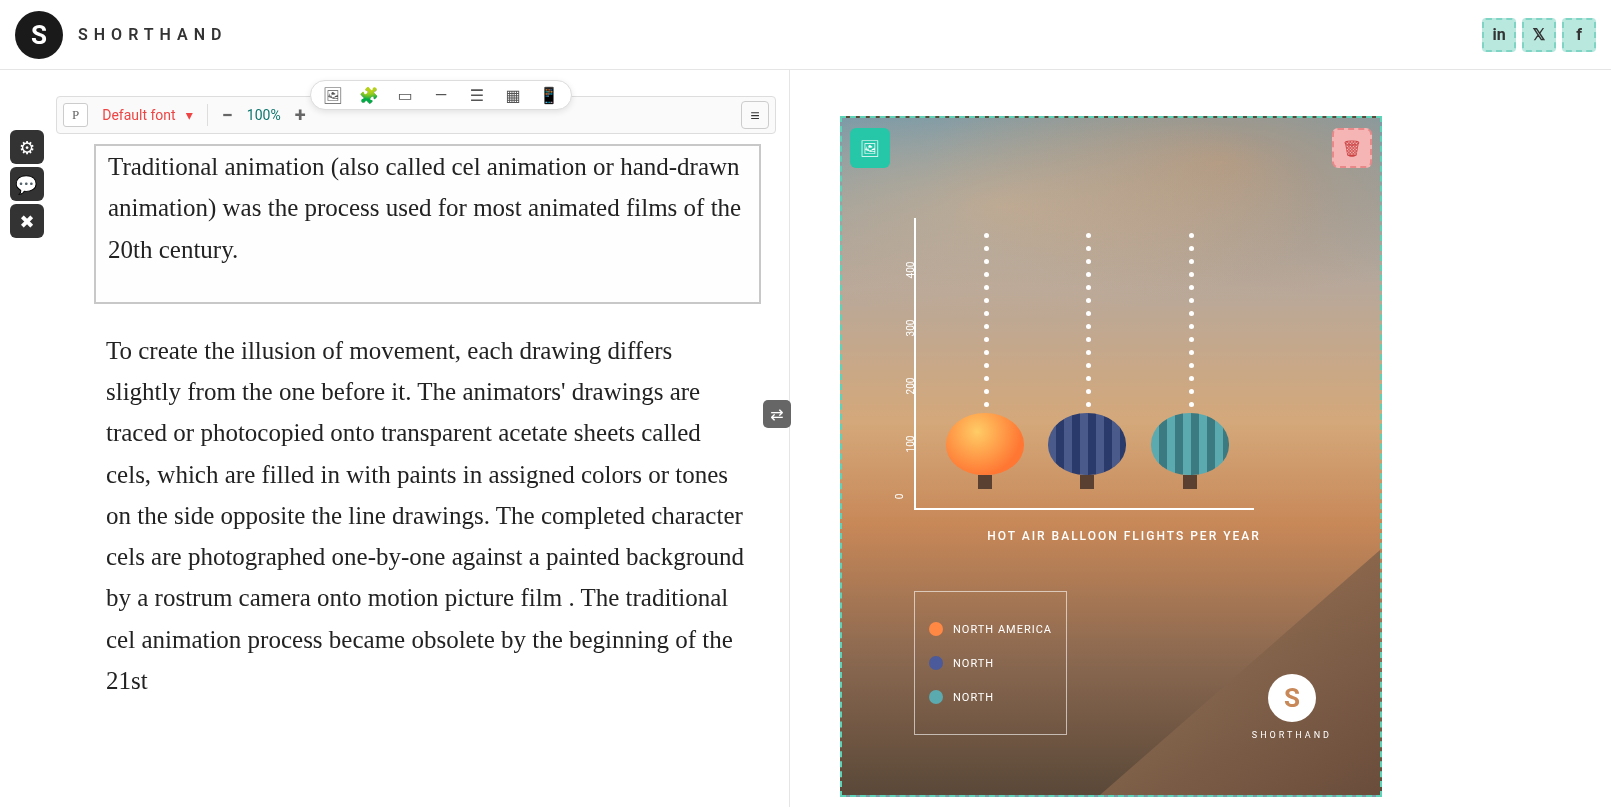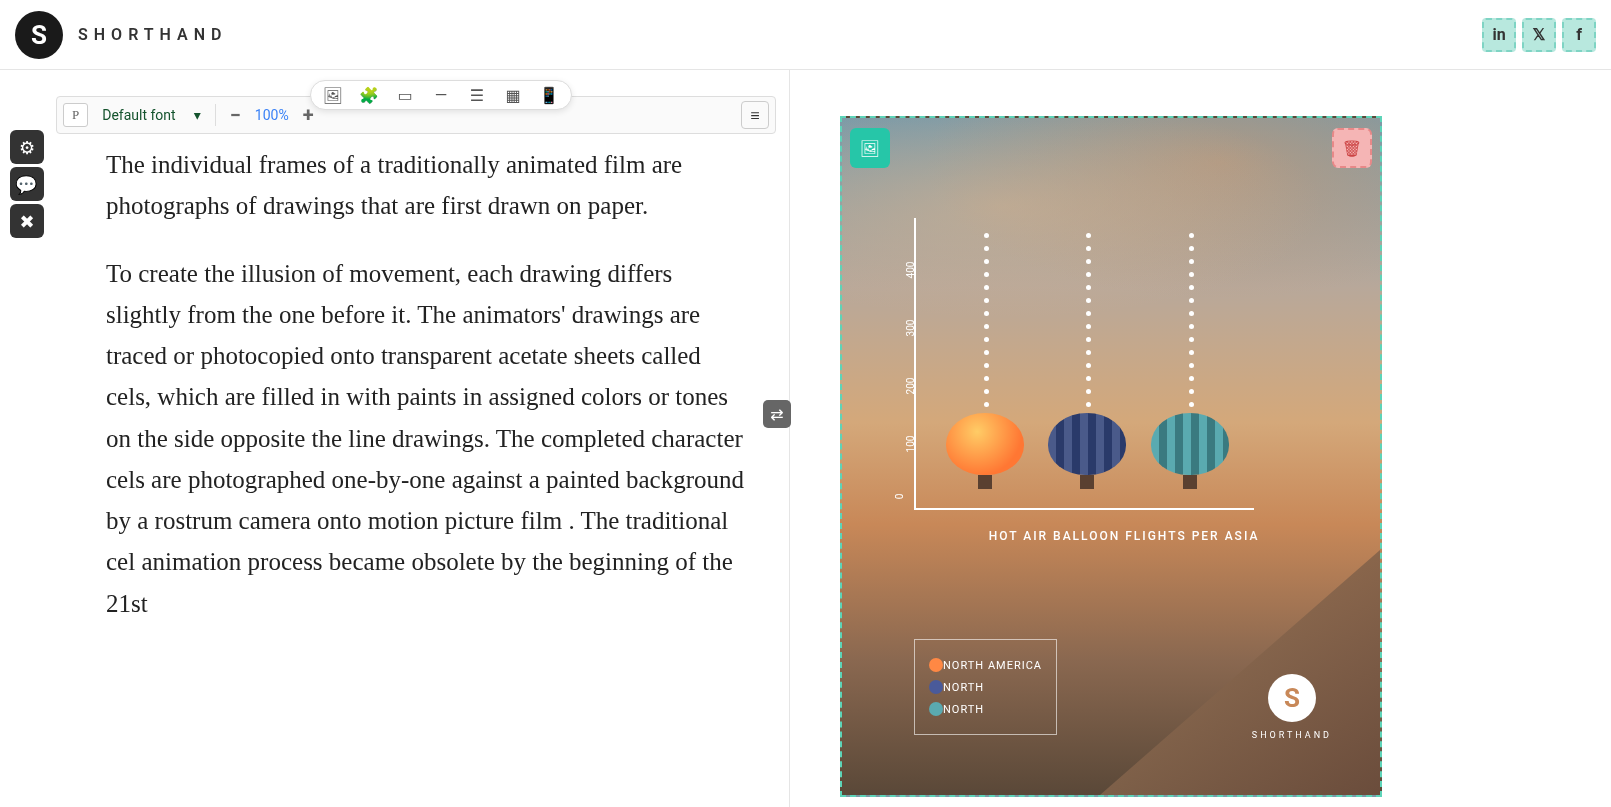--- a/index.html
+++ b/index.html
@@ -16,24 +16,24 @@
 
 .left-tools { position: absolute; left: 10px; top: 60px; display: flex; flex-direction: column; gap: 3px; z-index: 10; }
 .tool-btn { width: 34px; height: 34px; background: #333; border-radius: 6px; display: flex; align-items: center; justify-content: center; color: #fff; cursor: pointer; font-size: 18px; }
 
 .editor-col { width: 790px; padding: 0 0 0 56px; position: relative; border-right: 1px solid #e5e5e5;}
 .floating-toolbar { position: absolute; top: 10px; left: 310px; background: #fff; border: 1px solid #ddd; border-radius: 18px; padding: 4px 10px; display: flex; gap: 12px; align-items: center; box-shadow: 0 2px 6px rgba(0,0,0,0.1); }
 .ft-icon { width: 24px; height: 20px; display: flex; align-items: center; justify-content: center; color: #555; cursor: pointer; font-size: 16px; }
 
 .format-bar { margin-top: 26px; display: flex; align-items: center; gap: 8px; padding: 4px 6px; border: 1px solid #ddd; border-radius: 4px; background: #fafafa; width: 720px; }
 .fb-tag { border: 1px solid #ccc; padding: 3px 8px; font-size: 13px; background: #fff; border-radius: 3px; color: #666; font-family: Georgia, serif;}
-.fb-font { font-size: 14px; color: #14532d; display: flex; align-items: center; gap: 18px; cursor: pointer; padding: 3px 6px;}
+.fb-font { font-size: 14px; color: #ef4444; display: flex; align-items: center; gap: 10px; cursor: pointer; padding: 3px 6px;}
 .fb-sep { width: 1px; height: 22px; background: #ddd; }
 .fb-minus, .fb-plus { font-size: 20px; color: #666; cursor: pointer; padding: 0 6px; font-weight: bold;}
-.fb-zoom { font-size: 14px; color: #3b82f6; }
+.fb-zoom { font-size: 14px; color: #0f766e; }
 .fb-right { margin-left: auto; width: 28px; height: 28px; border: 1px solid #ccc; border-radius: 4px; display: flex; align-items: center; justify-content: center; cursor: pointer; }
 
 .text-area { padding: 10px 40px 20px 50px; font-family: Georgia, "Times New Roman", serif; font-size: 25px; line-height: 1.65; color: #222; }
 .text-area p { margin-bottom: 26px; }
 .selected-block { border: 2px solid #c8c8c8; margin: 0 -12px 26px -12px; padding: 0 12px 6px 12px; background: #fefefe; }
 
 .swap-btn { position: absolute; top: 330px; right: -2px; width: 28px; height: 28px; background: #666; border-radius: 5px; display: flex; align-items: center; justify-content: center; color: #fff; cursor: pointer; z-index: 5;}
 
 .media-col { flex: 1; padding: 46px 60px 20px 50px; position: relative; }
 .media-frame { position: relative; width: 542px; height: 681px; border: 2px dashed #5dd4b8; background: linear-gradient(180deg, #7a9aa8 0%, #b8a89a 25%, #d4a87a 45%, #c88858 60%, #8a6850 80%, #5a4838 100%); overflow: hidden; }
@@ -50,21 +50,21 @@
 .balloon { position: absolute; width: 78px; height: 90px; }
 .balloon-body { width: 78px; height: 62px; border-radius: 50% 50% 48% 48%; position: relative; }
 .balloon-body::after { content:""; position: absolute; bottom: -14px; left: 32px; width: 14px; height: 14px; background: #5a4030; }
 .b1 .balloon-body { background: radial-gradient(circle at 40% 30%, #ffcc66, #ff7733 70%); }
 .b2 .balloon-body { background: repeating-linear-gradient(90deg, #4a5a8a 0 8px, #2a3a6a 8px 16px); border-radius: 50% 50% 48% 48%;}
 .b3 .balloon-body { background: repeating-linear-gradient(90deg, #5aaab0 0 8px, #3a7a80 8px 16px); border-radius: 50% 50% 48% 48%;}
 
 .chart-title { position: absolute; bottom: 5px; left: 10px; right: 0; color: #fff; font-size: 12px; letter-spacing: 2px; text-align: center; font-weight: 500;}
 
 .legend { position: absolute; bottom: 60px; left: 72px; border: 1px solid rgba(255,255,255,0.6); padding: 10px 14px; }
-.legend-row { display: flex; align-items: center; color: #fff; font-size: 11px; letter-spacing: 1px; margin: 8px 0;}
+.legend-row { display: flex; align-items: center; gap: 10px; color: #fff; font-size: 11px; letter-spacing: 1px; margin: 20px 0;}
 .legend-dot { width: 14px; height: 14px; border-radius: 50%; }
 .ld1 { background: #ff8844; }
 .ld2 { background: #4a5a9a; }
 .ld3 { background: #5aaab0; }
 
 .brand-mark { position: absolute; bottom: 55px; right: 48px; text-align: center; color: #fff; }
 .brand-circle { width: 48px; height: 48px; background: #fff; border-radius: 50%; display: flex; align-items: center; justify-content: center; color: #c88858; font-weight: bold; font-size: 26px; margin: 0 auto 8px;}
 .brand-text { font-size: 9px; letter-spacing: 3px; }
 
 .mountain { position: absolute; bottom: 0; right: -40px; width: 320px; height: 280px; background: linear-gradient(135deg, #9a7a5a 0%, #6a4a3a 100%); clip-path: polygon(100% 0, 100% 100%, 0 100%); opacity: 0.85;}
@@ -134,21 +134,23 @@
       <div class="fb-sep"></div>
       <div class="fb-minus">−</div>
       <div class="fb-zoom">100%</div>
       <div class="fb-plus">+</div>
       <div class="fb-right">
           <span>≡</span>
         </div>
     </div>
 
     <div class="text-area">
-      <p>The individual frames of a traditionally animated film are photographs of drawings that are first drawn on paper.</p>
+      <div class="selected-block">
+        <p>Traditional animation (also called cel animation or hand-drawn animation) was the process used for most animated films of the 20th century.</p>
+      </div>
       <p>To create the illusion of movement, each drawing differs slightly from the one before it. The animators' drawings are traced or photocopied onto transparent acetate sheets called cels, which are filled in with paints in assigned colors or tones on the side opposite the line drawings. The completed character cels are photographed one-by-one against a painted background by a rostrum camera onto motion picture film . The traditional cel animation process became obsolete by the beginning of the 21st</p>
     </div>
 
     <div class="swap-btn">
         <span>⇄</span>
       </div>
   </div>
 
   <div class="media-col">
     <div class="media-frame">
@@ -224,21 +226,21 @@
         <div class="balloon b1" style="left:32px; top:195px">
             <div class="balloon-body"></div>
           </div>
         <div class="balloon b2" style="left:134px; top:195px">
             <div class="balloon-body"></div>
           </div>
         <div class="balloon b3" style="left:237px; top:195px">
             <div class="balloon-body"></div>
           </div>
 
-        <div class="chart-title">HOT AIR BALLOON FLIGHTS PER ASIA</div>
+        <div class="chart-title">HOT AIR BALLOON FLIGHTS PER YEAR</div>
       </div>
 
       <div class="legend">
         <div class="legend-row">
             <div class="legend-dot ld1"></div>
             <span>NORTH AMERICA</span>
           </div>
         <div class="legend-row">
             <div class="legend-dot ld2"></div>
             <span>NORTH</span>

